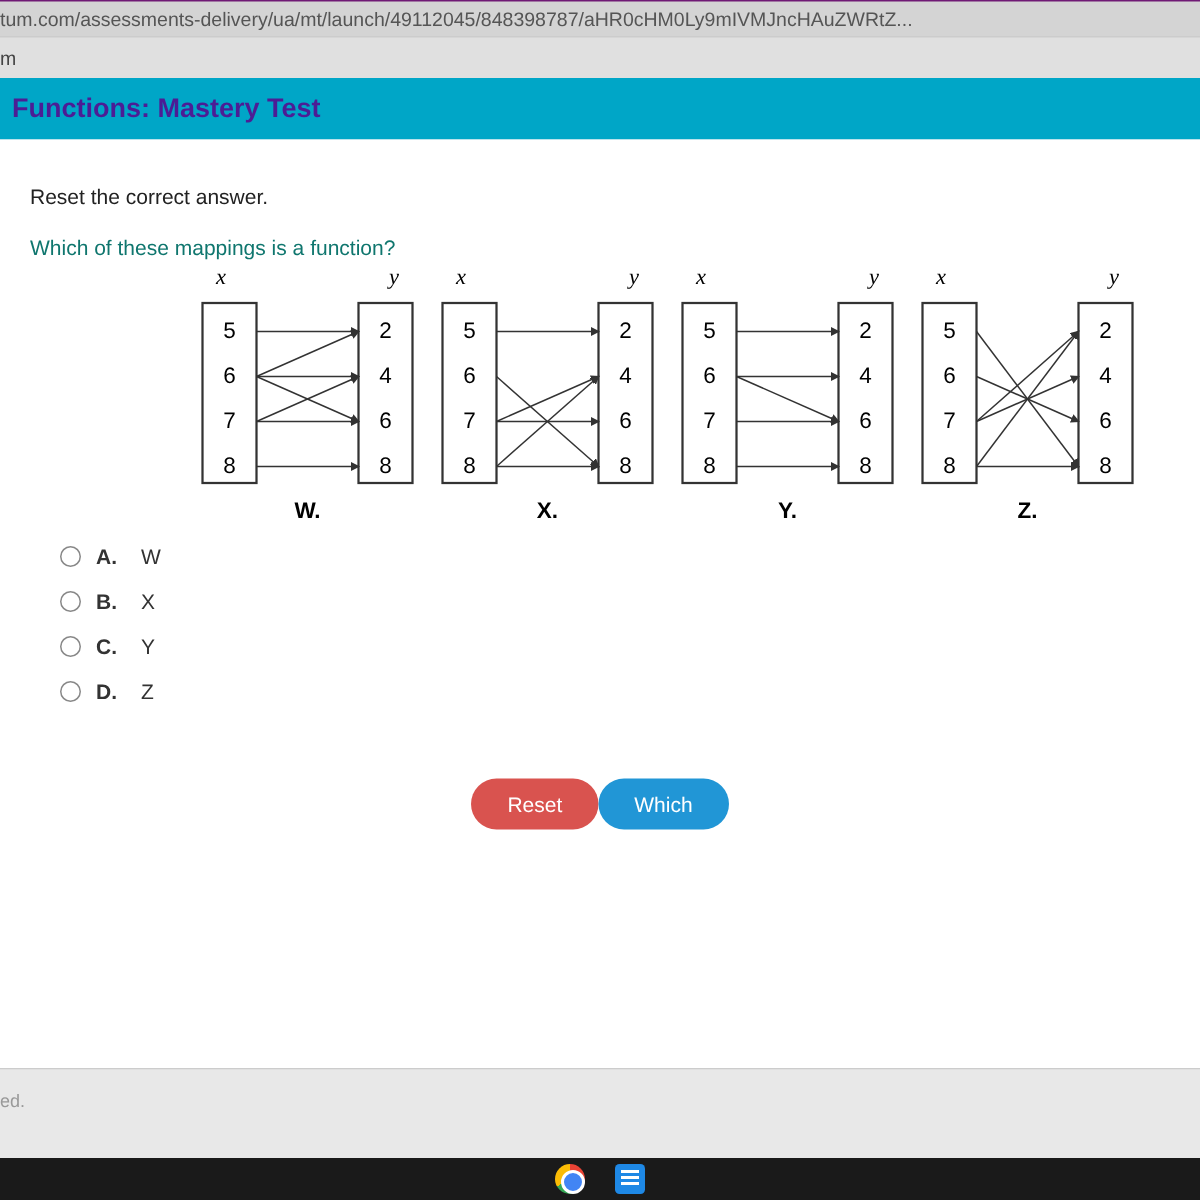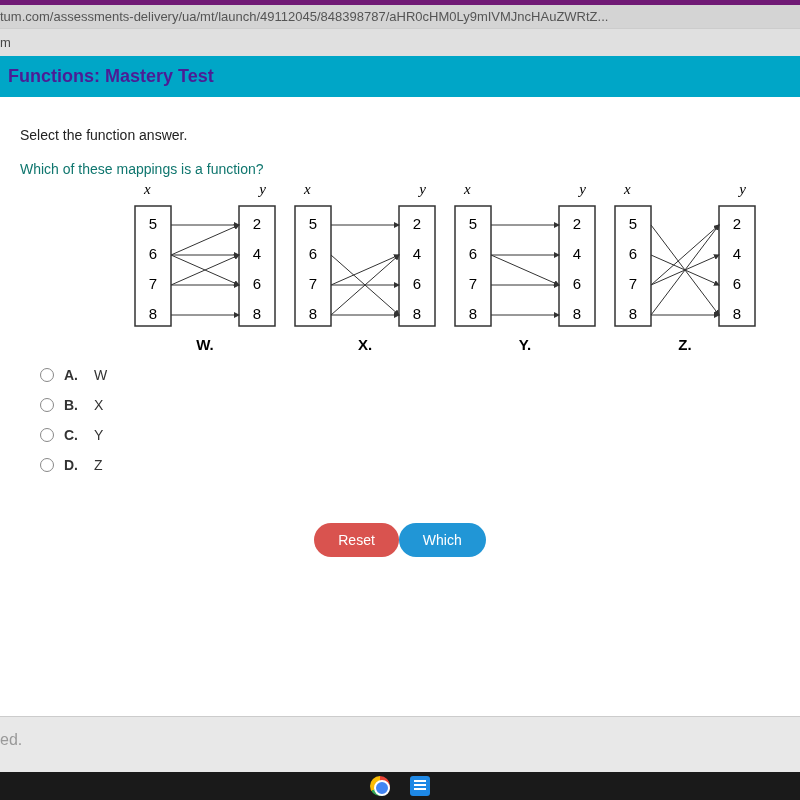--- a/index.html
+++ b/index.html
@@ -9,21 +9,21 @@
     width: 800px;
     height: 800px;
     overflow: hidden;
     position: relative;
   }
   .url-bar {
     background: #d4d4d4;
     padding: 4px 0 4px 0;
     font-size: 13px;
     color: #555;
-    border-top: 5px solid #701a75;
+    border-top: 1px solid #701a75;
   }
   .url-text { padding-left: 0; }
   .tab-row {
     background: #e0e0e0;
     padding: 6px 0 6px 0;
     font-size: 13px;
     color: #444;
     border-top: 1px solid #ccc;
   }
   .title-bar {
@@ -93,21 +93,21 @@
     border: none;
     color: #fff;
     padding: 9px 24px;
     border-radius: 18px;
     font-size: 14px;
     cursor: pointer;
   }
   .btn-reset { background: #d9534f; }
   .btn-next { background: #2196d6; }
   .footer {
-    font-size: 16px;
+    font-size: 12px;
     color: #999;
     padding: 14px 0 0 0;
   }
   .taskbar {
     position: absolute;
     bottom: 0; left: 0; right: 0;
     height: 28px;
     background: #1a1a1a;
     display: flex;
     justify-content: center;
@@ -139,21 +139,21 @@
   <span class="url-text">tum.com/assessments-delivery/ua/mt/launch/49112045/848398787/aHR0cHM0Ly9mIVMJncHAuZWRtZ...</span>
 </div>
 <div class="tab-row">
   <span>m</span>
 </div>
 <div class="title-bar">
   <span>Functions: Mastery Test</span>
 </div>
 
 <div class="content">
-  <div class="instr">Select the function answer.</div>
+  <div class="instr">Reset the correct answer.</div>
   <div class="question">Which of these mappings is a function?</div>
 
   <div class="diagrams">
 
     <div class="map-pair">
       <span class="col-label left">x</span>
       <span class="col-label right">y</span>
       <svg width="150" height="130">
         <rect x="5" y="5" width="36" height="120" fill="#fff" stroke="#333" stroke-width="1.5"></rect>
         <rect x="109" y="5" width="36" height="120" fill="#fff" stroke="#333" stroke-width="1.5"></rect>

